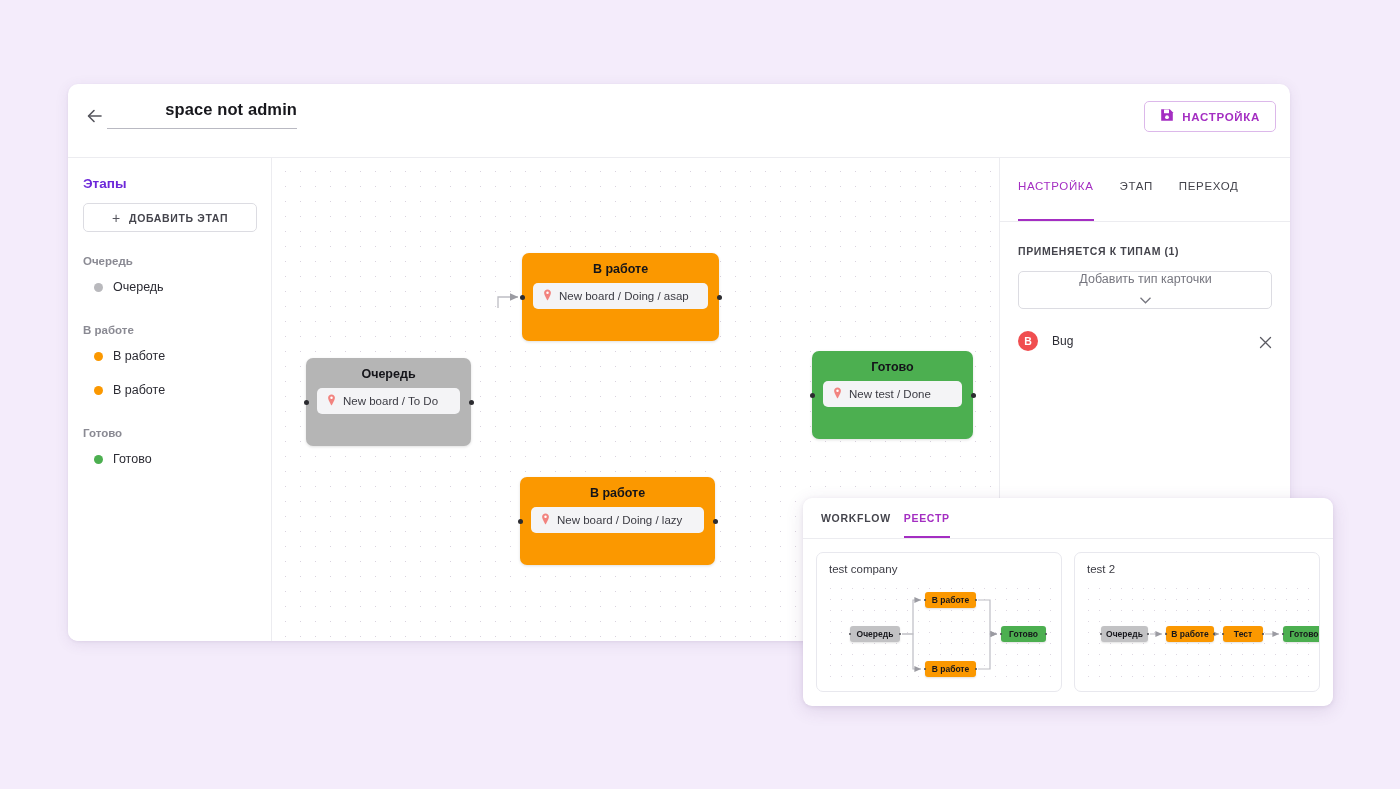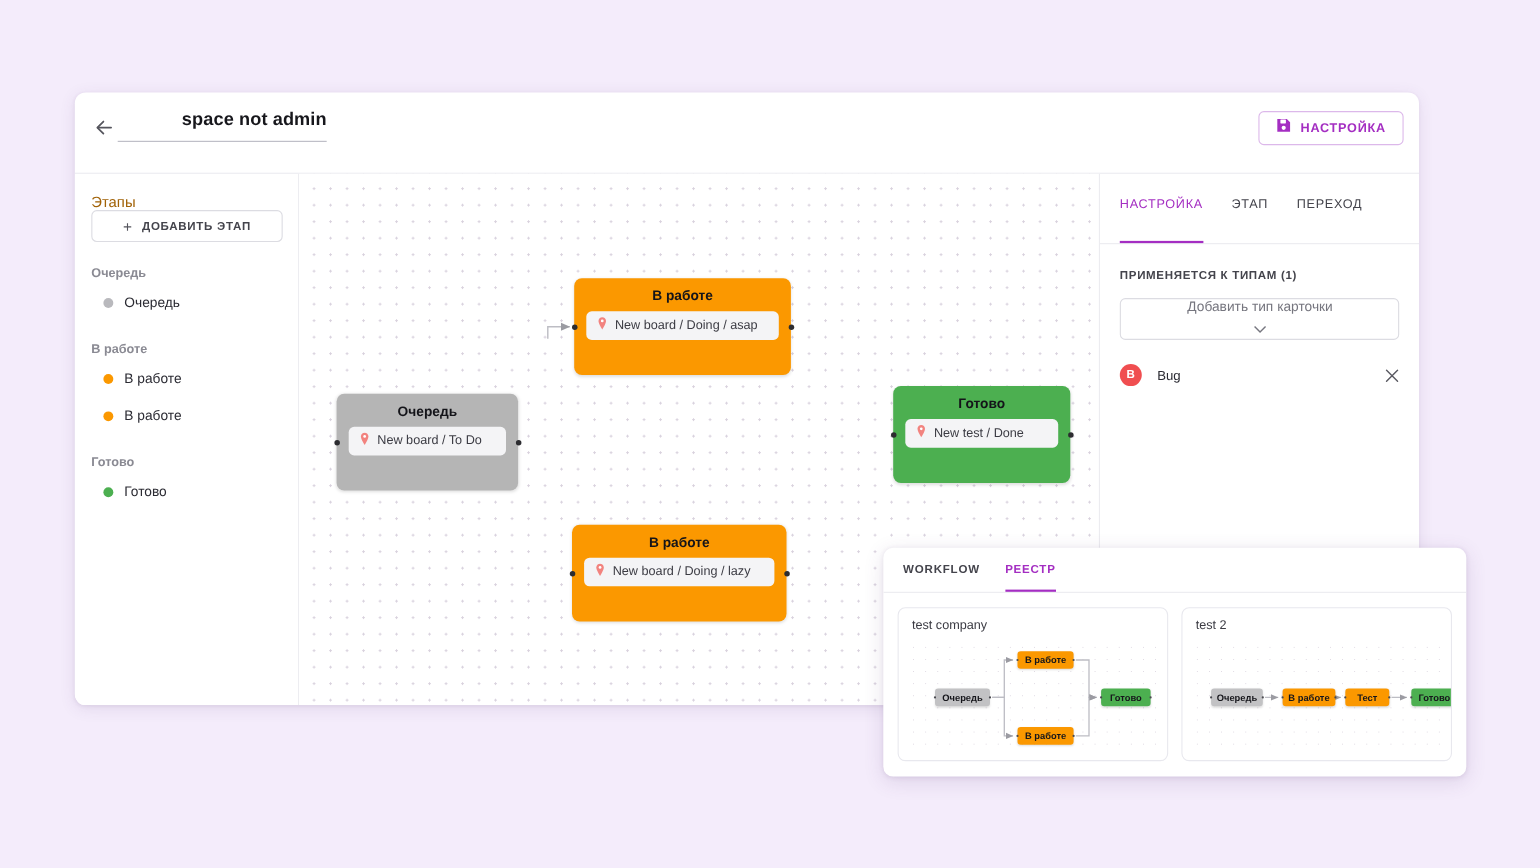--- a/index.html
+++ b/index.html
@@ -62,22 +62,22 @@
   #window-body { display: flex; height: 493px; }
 
   
   #sidebar {
     width: 204px; flex: none;
     border-right: 1px solid #ececf0;
     padding: 18px 15px 0 15px;
     background: #fff;
   }
   #stages-heading {
-    font-size: 13.5px; font-weight: normal; color: #a16207;
-    margin-bottom: 0;
+    font-size: 13.5px; font-weight: bold; color: #6d28d9;
+    margin-bottom: 12px;
   }
   #add-stage-button {
     width: 174px; height: 29px;
     border: 1px solid #dcdce2; border-radius: 5px;
     background: #fff; cursor: pointer;
     display: flex; align-items: center; justify-content: center; gap: 9px;
   }
   #add-stage-button .plus { font-size: 14px; color: #55555d; line-height: 1; }
   #add-stage-button .lbl {
     font-size: 10.5px; font-weight: bold; letter-spacing: .65px; color: #44444c;
@@ -181,21 +181,21 @@
   #popup {
     position: absolute;
     left: 803px; top: 498px;
     width: 530px; height: 208px;
     background: #fff;
     border-radius: 9px;
     box-shadow: 0 4px 18px rgba(90,60,120,.14), 0 1px 4px rgba(90,60,120,.10);
     overflow: hidden;
   }
   #popup-tabs {
-    display: flex; gap: 23px;
+    display: flex; gap: 13px;
     padding: 14px 18px 0 18px;
     border-bottom: 1px solid #ececf0;
     height: 41px;
   }
   .popup-tab {
     font-size: 10.5px; font-weight: bold; letter-spacing: .7px;
     color: #44444c; cursor: pointer; padding-bottom: 9px;
   }
   .popup-tab.active { color: #a42ec2; border-bottom: 2px solid #a42ec2; }
   #popup-body { display: flex; gap: 12px; padding: 13px 13px; }

